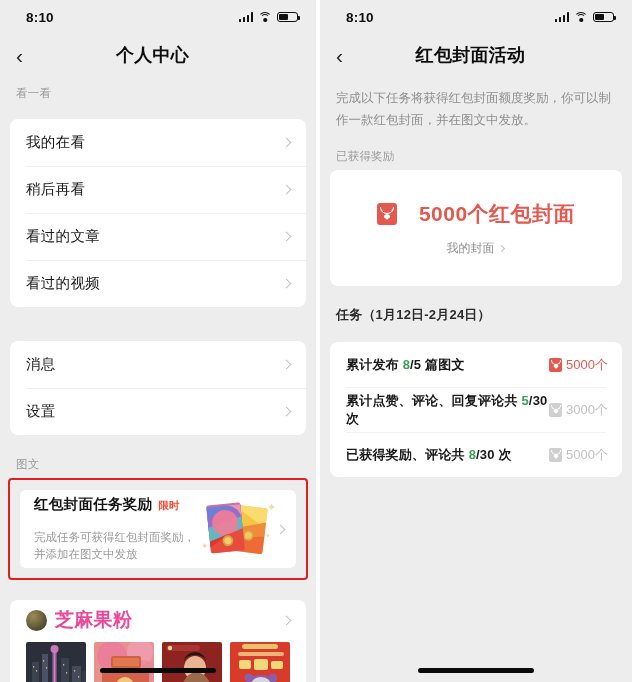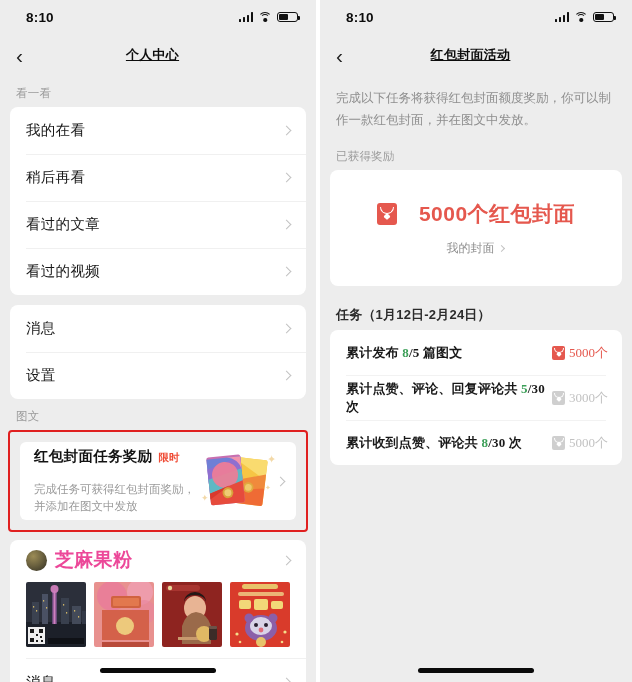--- a/index.html
+++ b/index.html
@@ -59,35 +59,34 @@
   .navbar {
     height: 42px; display: flex; align-items: center;
     position: relative; padding: 0 16px;
   }
   .nav-back {
     font-size: 21px; color: #1c1c1c; line-height: 1;
     font-weight: 300; width: 26px; cursor: pointer;
   }
   .nav-title {
     position: absolute; left: 0; right: 11px; text-align: center;
-    font-size: 13px; font-weight: 700; color: #0d0d0d;
-    letter-spacing: .3px; pointer-events: none; text-decoration: underline;
+    font-size: 18px; font-weight: 700; color: #0d0d0d;
+    letter-spacing: .3px; pointer-events: none;
   }
 
   
   .sec-label {
     font-size: 11.5px; color: #9b9b9b; padding: 10px 16px 6px;
     letter-spacing: .2px;
   }
   .sec-label.strong { font-size: 13px; color: #2b2b2b; font-weight: 700; }
   .sec-label.strong .range { font-weight: 700; }
   .card {
-    background: #ffffff; border-radius: 8px; margin: 0 10px;
+    background: #ffffff; border-radius: 8px; margin: 12px 10px;
     overflow: hidden;
-    font-family: Liberation Serif, serif;
   }
   .row {
     height: 47px; display: flex; align-items: center;
     padding: 0 14px 0 16px; position: relative;
     cursor: pointer;
   }
   .row + .row::before {
     content: ''; position: absolute; left: 16px; right: 0; top: 0;
     height: 1px; background: #f0f0f0;
   }
@@ -462,21 +461,21 @@
         </span>
       </div>
       <div class="task-row">
         <span class="task-desc"><span>累计点赞、评论、回复评论共 </span><span class="cur">5</span><span>/30 次</span></span>
         <span class="task-reward dim">
           <span class="hb sm dim"></span>
           <span class="amt">3000个</span>
         </span>
       </div>
       <div class="task-row">
-        <span class="task-desc"><span>累计收到点赞、评论共 </span><span class="cur">8</span><span>/30 次</span></span>
+        <span class="task-desc"><span>已获得奖励、评论共 </span><span class="cur">8</span><span>/30 次</span></span>
         <span class="task-reward dim">
           <span class="hb sm dim"></span>
           <span class="amt">5000个</span>
         </span>
       </div>
     </div>
 
     <div class="home-ind"></div>
   </div>
 

